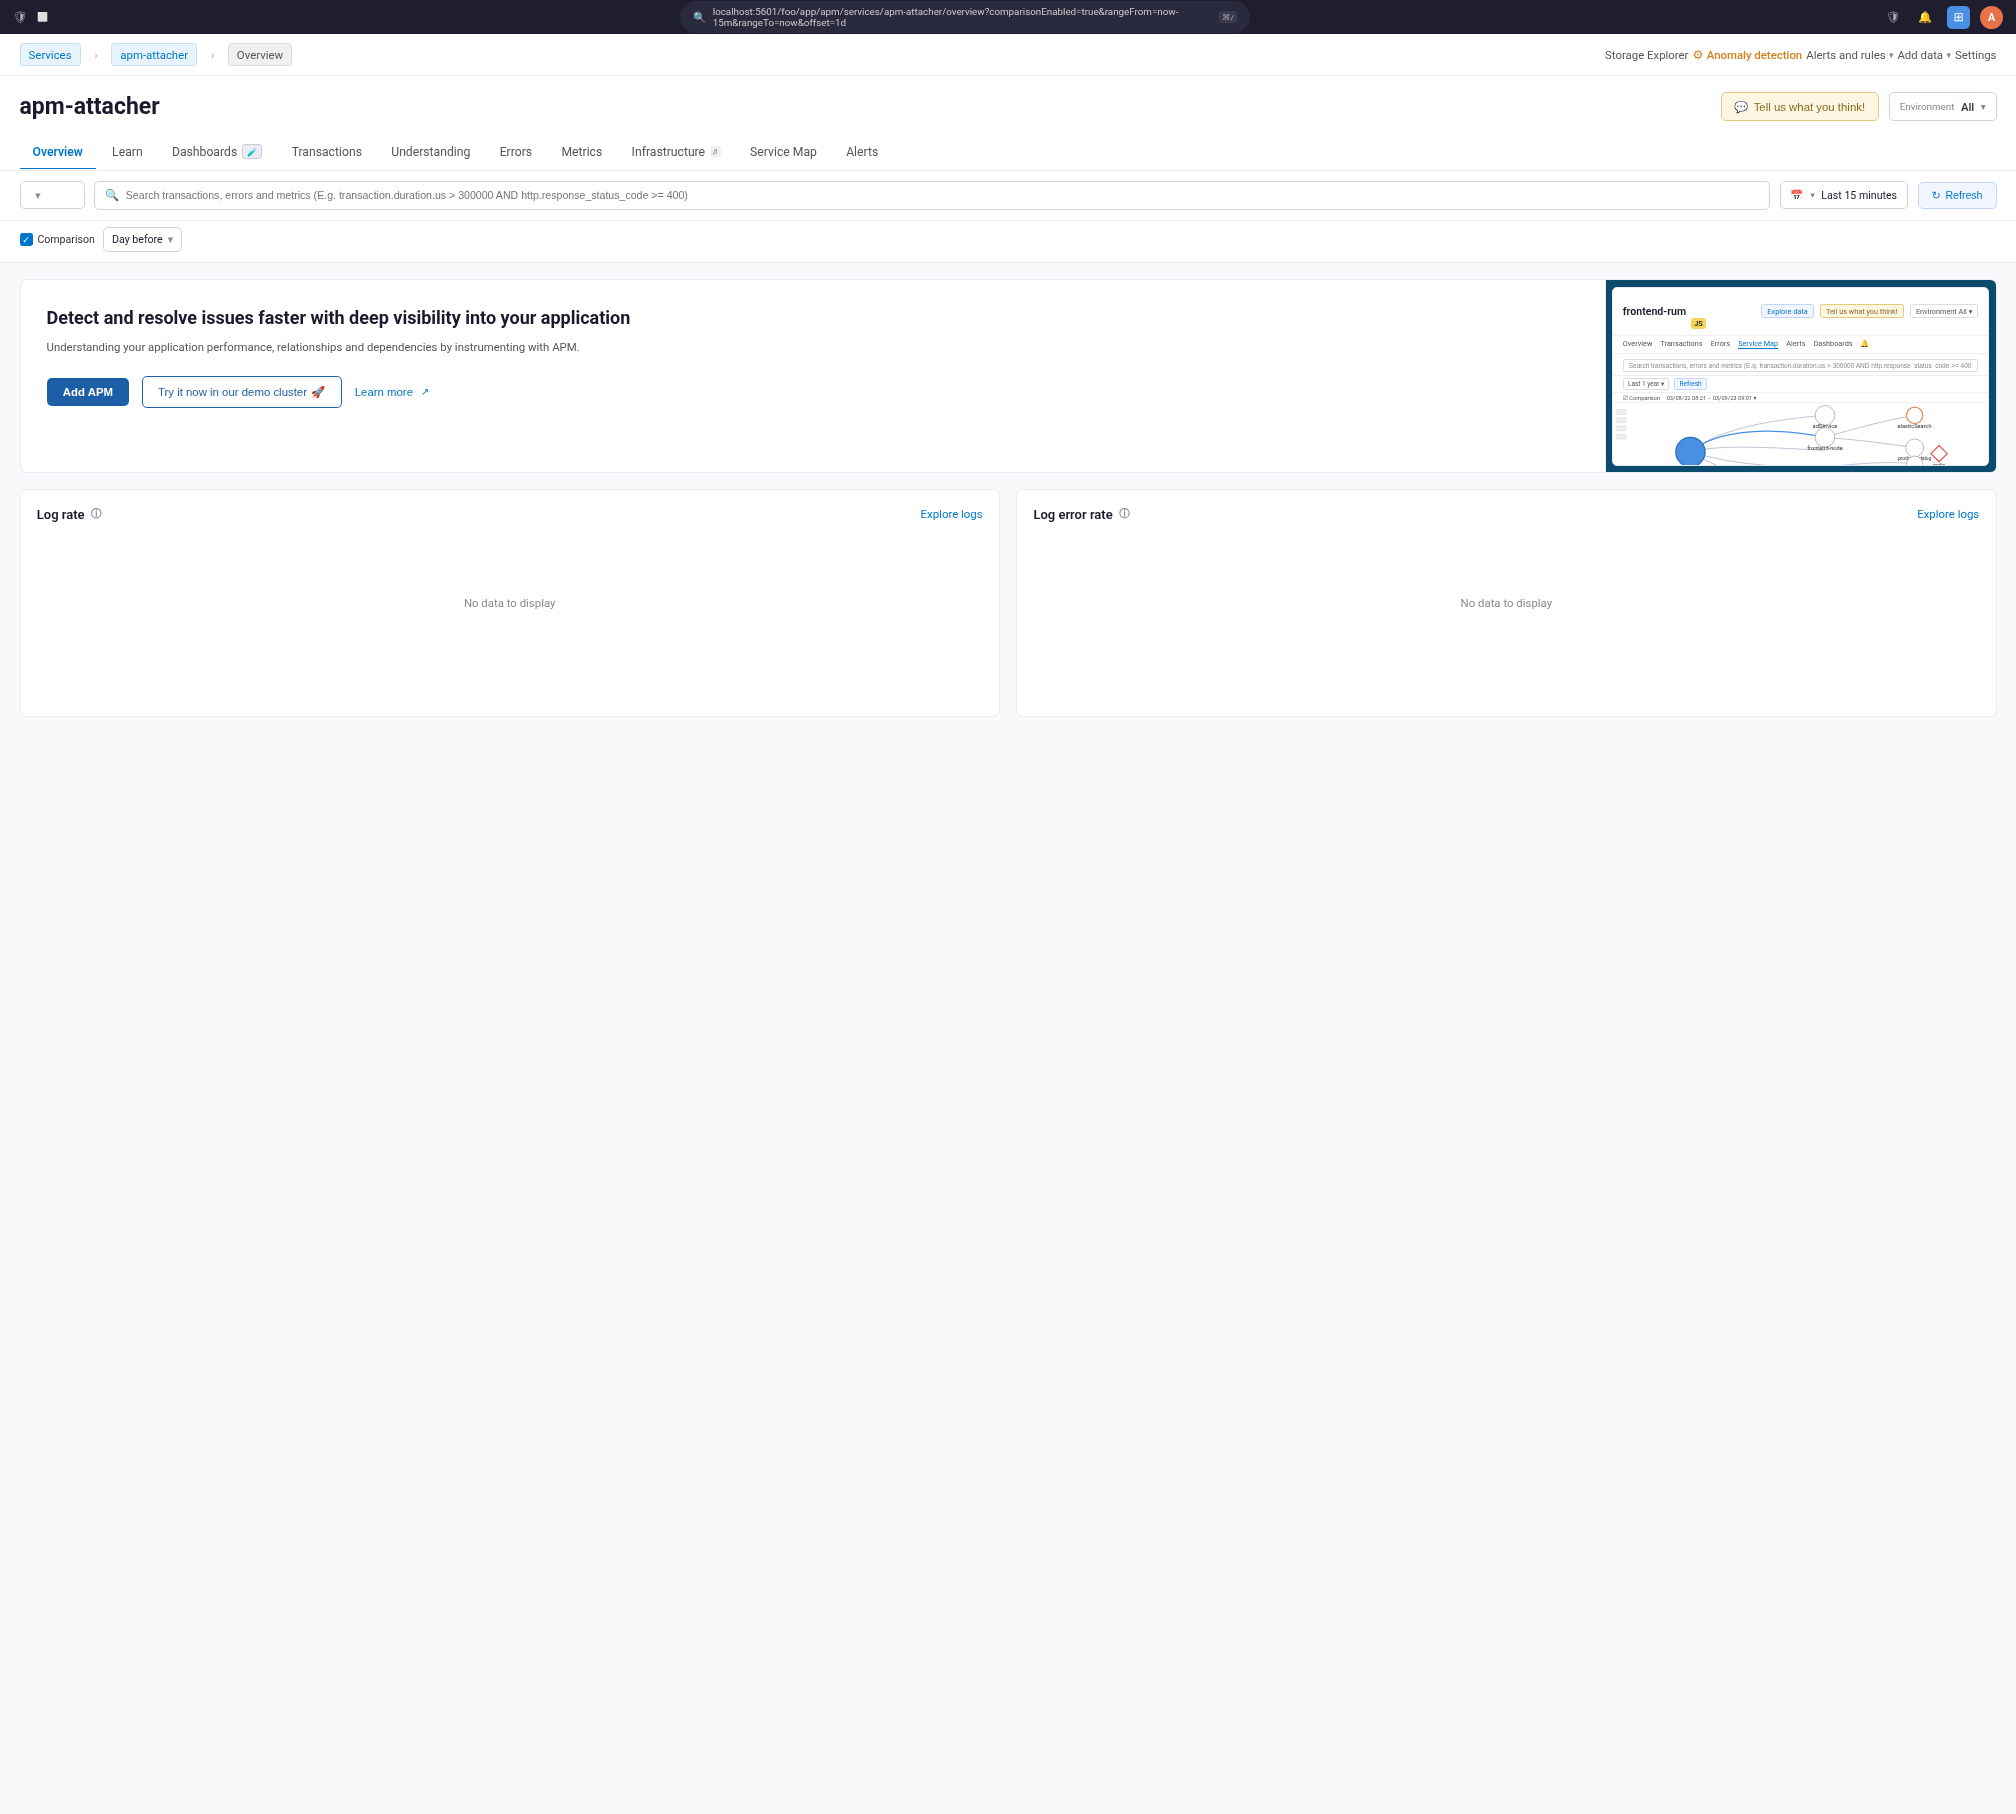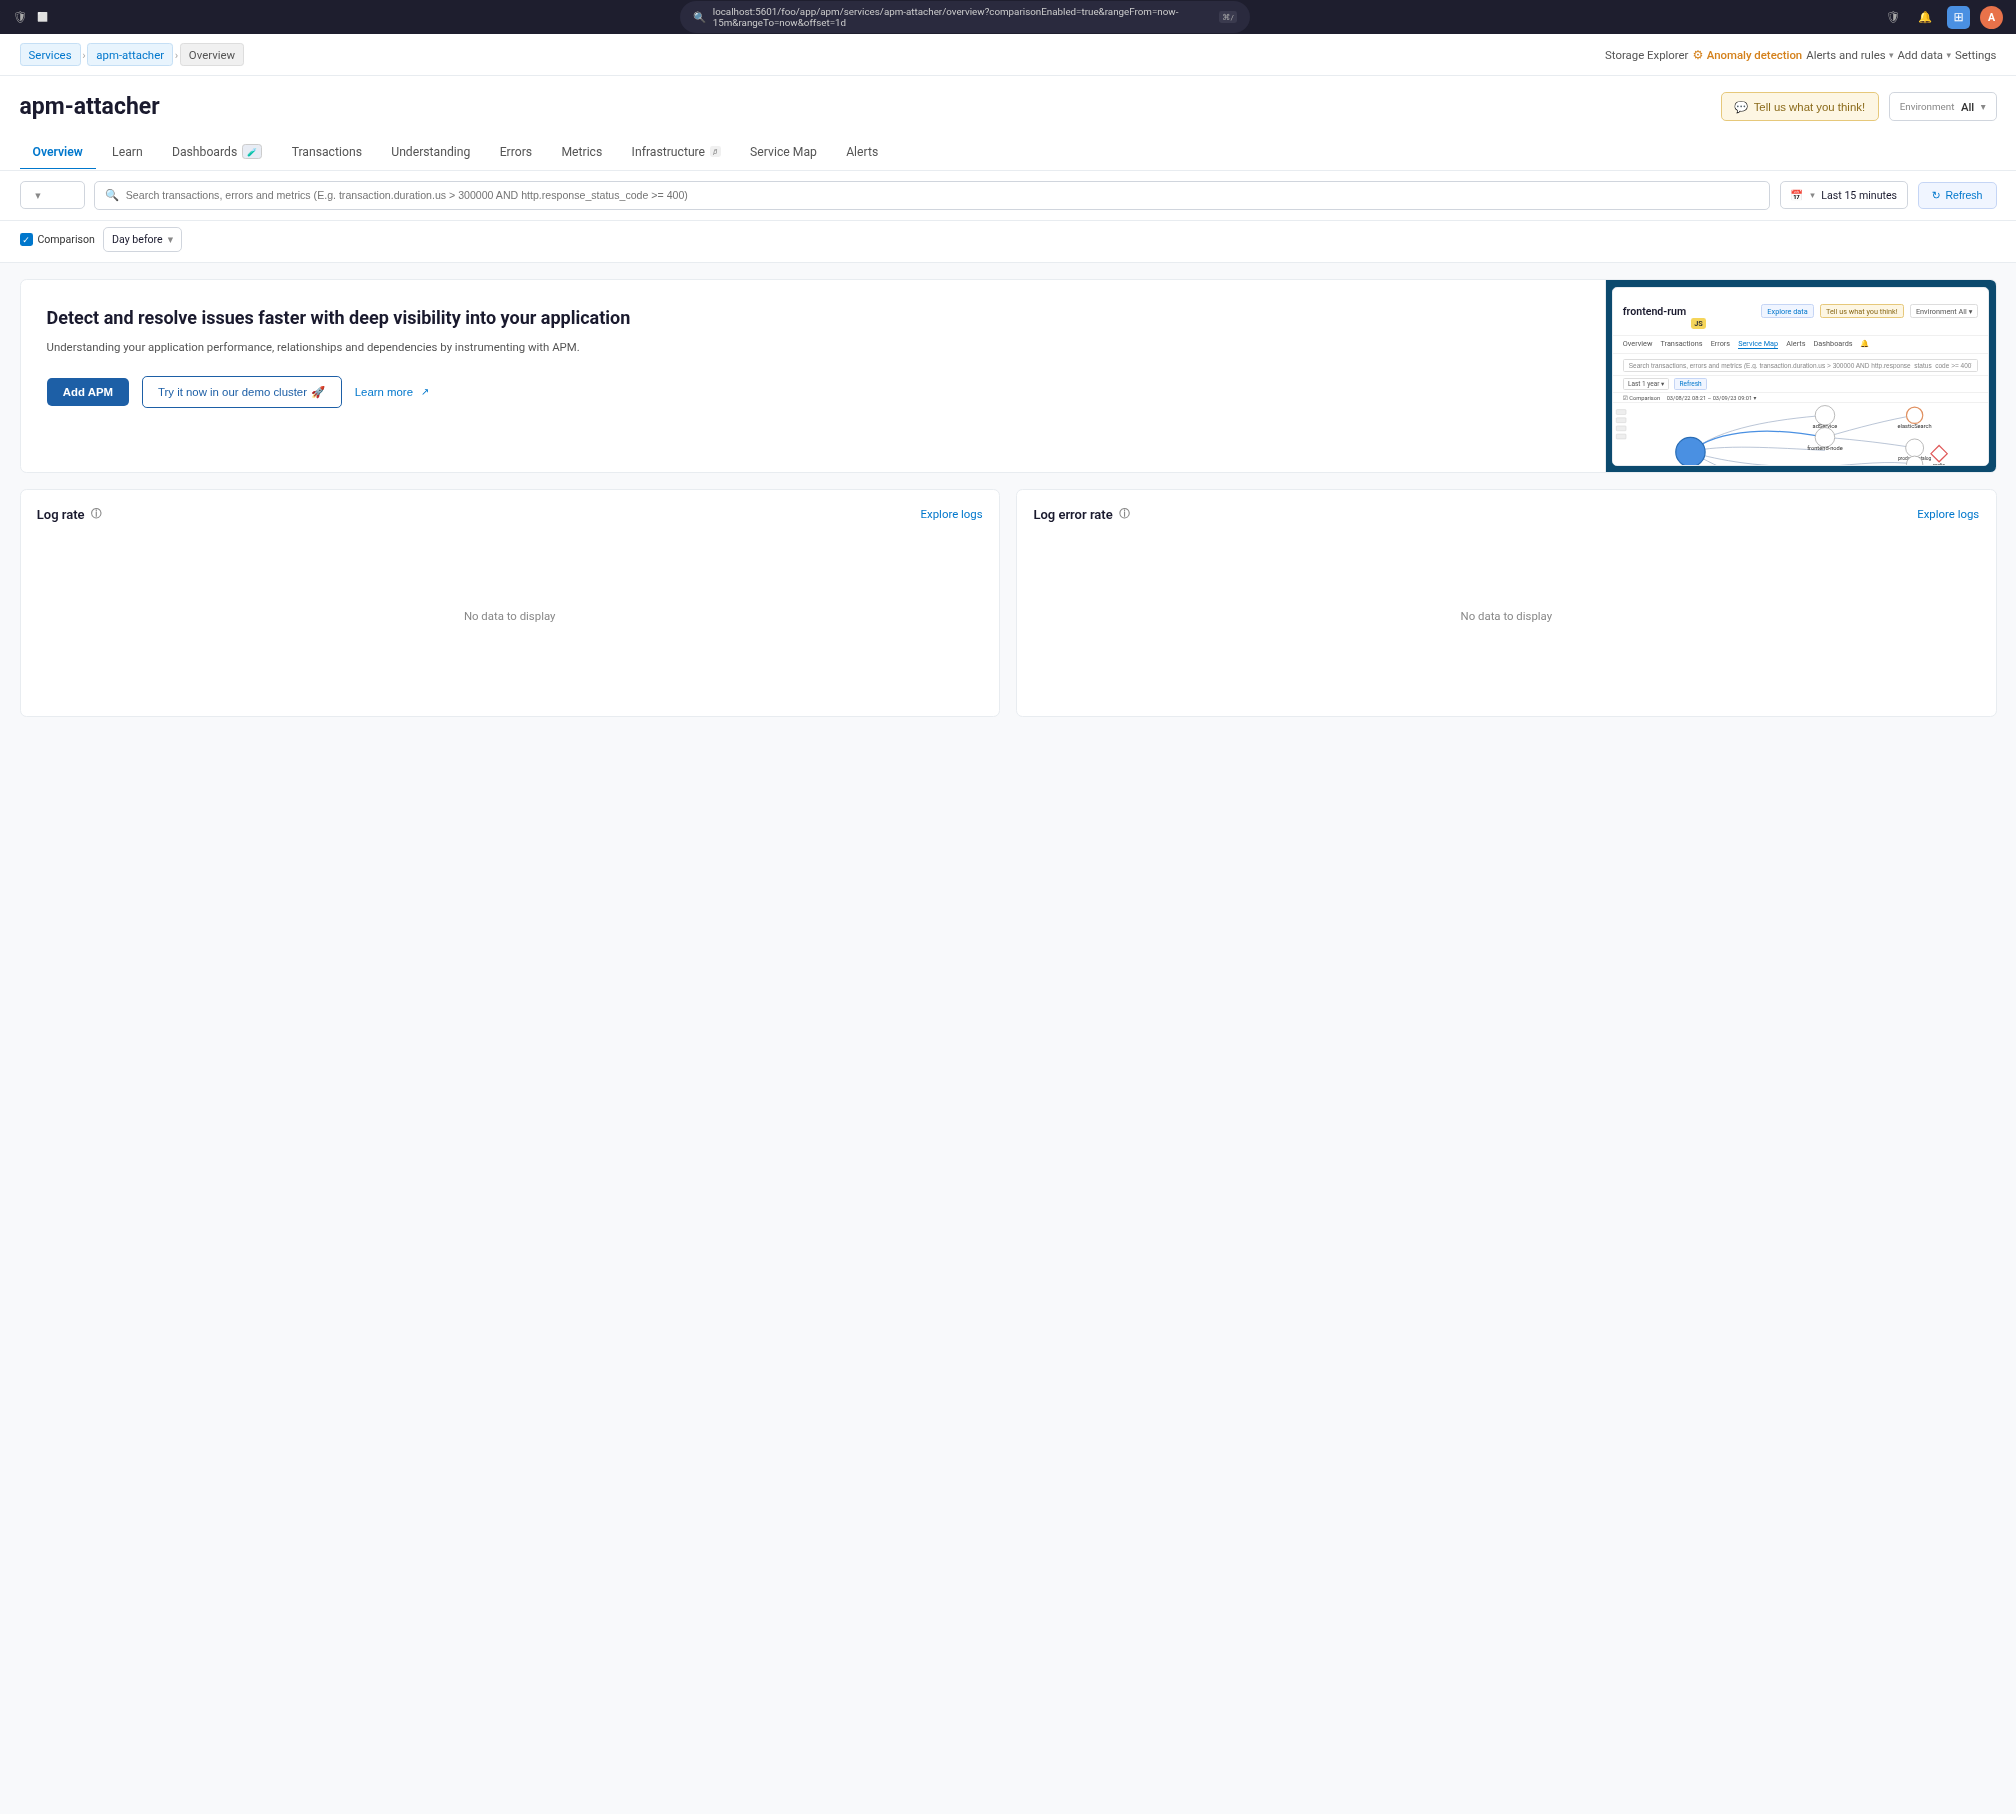--- a/index.html
+++ b/index.html
@@ -12,21 +12,21 @@
     .browser-url-bar { flex: 1; background: #2a2a3e; border-radius: 16.3px; padding: 4.9px 13px; display: flex; align-items: center; gap: 6.5px; max-width: 570px; margin: 0 auto; }
     .browser-url-text { color: #ccc; font-size: 9.8px; }
     .browser-kbd { background: #3a3a4e; color: #aaa; font-size: 8.1px; padding: 0.8px 3.3px; border-radius: 2.4px; }
     .browser-icons { display: flex; gap: 9.8px; align-items: center; }
     .browser-icon-btn { width: 23px; height: 23px; border-radius: 50%; display: flex; align-items: center; justify-content: center; color: #aaa; cursor: pointer; font-size: 12.2px; }
     .browser-icon-grid { background: #4a90e2; color: white; border-radius: 4.9px; }
     .browser-avatar { width: 23px; height: 23px; border-radius: 50%; background: #e8724a; color: white; display: flex; align-items: center; justify-content: center; font-size: 10.6px; font-weight: bold; }
 
     
     .app-header { background: white; border-bottom: 0.8px solid #e8ecf0; padding: 0 19.5px; height: 42px; display: flex; align-items: center; justify-content: space-between; }
-    .breadcrumb { display: flex; align-items: center; gap: 0; }
+    .breadcrumb { display: flex; align-items: center; gap: 12px; }
     .breadcrumb-item { color: #0077cc; font-size: 11.4px; cursor: pointer; padding: 3.3px 8.1px; background: #e8f4fd; border-radius: 3.3px; border: 0.8px solid #c5dff5; }
     .breadcrumb-sep { color: #aaa; margin: 0 1.6px; font-size: 11.4px; }
     .breadcrumb-current { color: #555; font-size: 11.4px; padding: 3.3px 8.1px; background: #f0f0f0; border-radius: 3.3px; border: 0.8px solid #ddd; }
     .header-nav { display: flex; gap: 4px; }
     .header-nav-item { color: #555; font-size: 11.4px; cursor: pointer; display: flex; align-items: center; gap: 3.3px; }
     .header-nav-item.anomaly { color: #d4801a; font-weight: 500; }
     .nav-chevron { font-size: 9px; color: #888; }
     .settings-btn { color: #555; font-size: 11.4px; cursor: pointer; }
 
     
@@ -87,21 +87,21 @@
     .smp-nav-item { font-size: 7.3px; color: #555; cursor: pointer; }
     .smp-nav-item.active { color: #0077cc; border-bottom: 0.8px solid #0077cc; }
     .smp-search { padding: 3.3px 9.8px; border-bottom: 0.8px solid #f0f0f0; }
     .smp-search input { width: 100%; font-size: 7.3px; border: 0.8px solid #ddd; border-radius: 2.4px; padding: 1.6px 4.9px; color: #555; }
     .smp-toolbar { padding: 2.4px 9.8px; border-bottom: 0.8px solid #f0f0f0; display: flex; gap: 4.9px; }
     .smp-map-area { height: 98px; position: relative; background: white; }
 
     
     .log-cards { display: grid; grid-template-columns: 1fr 1fr; gap: 16.3px; }
     .log-card { background: white; border: 0.8px solid #e8ecf0; border-radius: 6.5px; padding: 16.3px; min-height: 228px; }
-    .log-card-header { display: flex; align-items: center; justify-content: space-between; margin-bottom: 13px; }
+    .log-card-header { display: flex; align-items: center; justify-content: space-between; margin-bottom: 0; }
     .log-card-title { display: flex; align-items: center; gap: 6.5px; font-size: 13px; font-weight: 600; color: #1a1a2e; }
     .info-icon { color: #888; font-size: 10.6px; cursor: pointer; }
     .explore-link { color: #0077cc; font-size: 11.4px; cursor: pointer; text-decoration: none; }
     .no-data { display: flex; align-items: center; justify-content: center; height: 163px; color: #888; font-size: 11.4px; }
     .edge { fill: none; stroke: #aab8cc; stroke-width: 1; }
     .edge-blue { fill: none; stroke: #4a90e2; stroke-width: 1.5; }
   </style>
 </head>
 <body>
 

